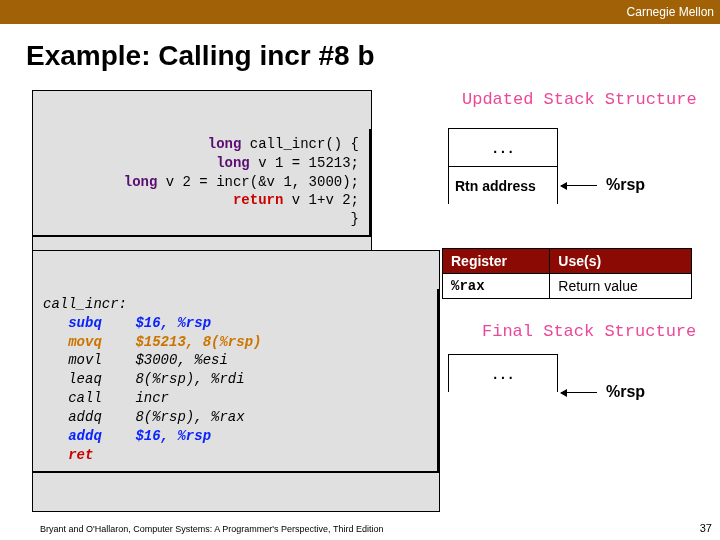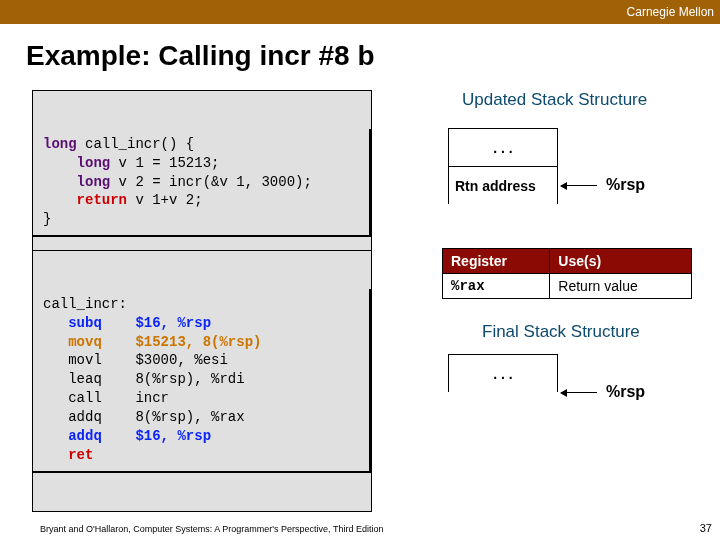--- a/index.html
+++ b/index.html
@@ -41,32 +41,33 @@
     font-size: 14px;
     line-height: 1.35;
     white-space: pre;
   }
   .codebox .inner {
     border-right: 2px solid #000;
     border-bottom: 2px solid #000;
     padding: 6px 10px;
     background: #e0e0e0;
   }
-  .code1 { left: 32px; top: 0; width: 340px; }
-  .code2 { left: 32px; top: 160px; width: 340px; }
+  .code1 { left: 32px; top: 0; width: 340px; text-align: right; }
+  .code2 { left: 32px; top: 160px; width: 408px; font-style: italic; }
   .kw-dt  { color: #5a0d73; font-weight: bold; }
   .kw-ret { color: #cc0000; font-weight: bold; }
   .asm-blue   { color: #0b24fb; font-weight: bold; }
   .asm-orange { color: #cc7400; font-weight: bold; }
   .asm-red    { color: #cc0000; font-weight: bold; }
 
   .stack-title {
     position: absolute;
     font-size: 17px;
-    color: #0c4a6e;
+    color: #ec4899;
+    font-family: Liberation Mono, monospace;
   }
   .stack-title.updated { left: 462px; top: 0; }
   .stack-title.final   { left: 482px; top: 232px; }
 
   .stackbox {
     position: absolute;
     border: 1px solid #000;
     width: 110px;
     font-size: 14px;
   }

